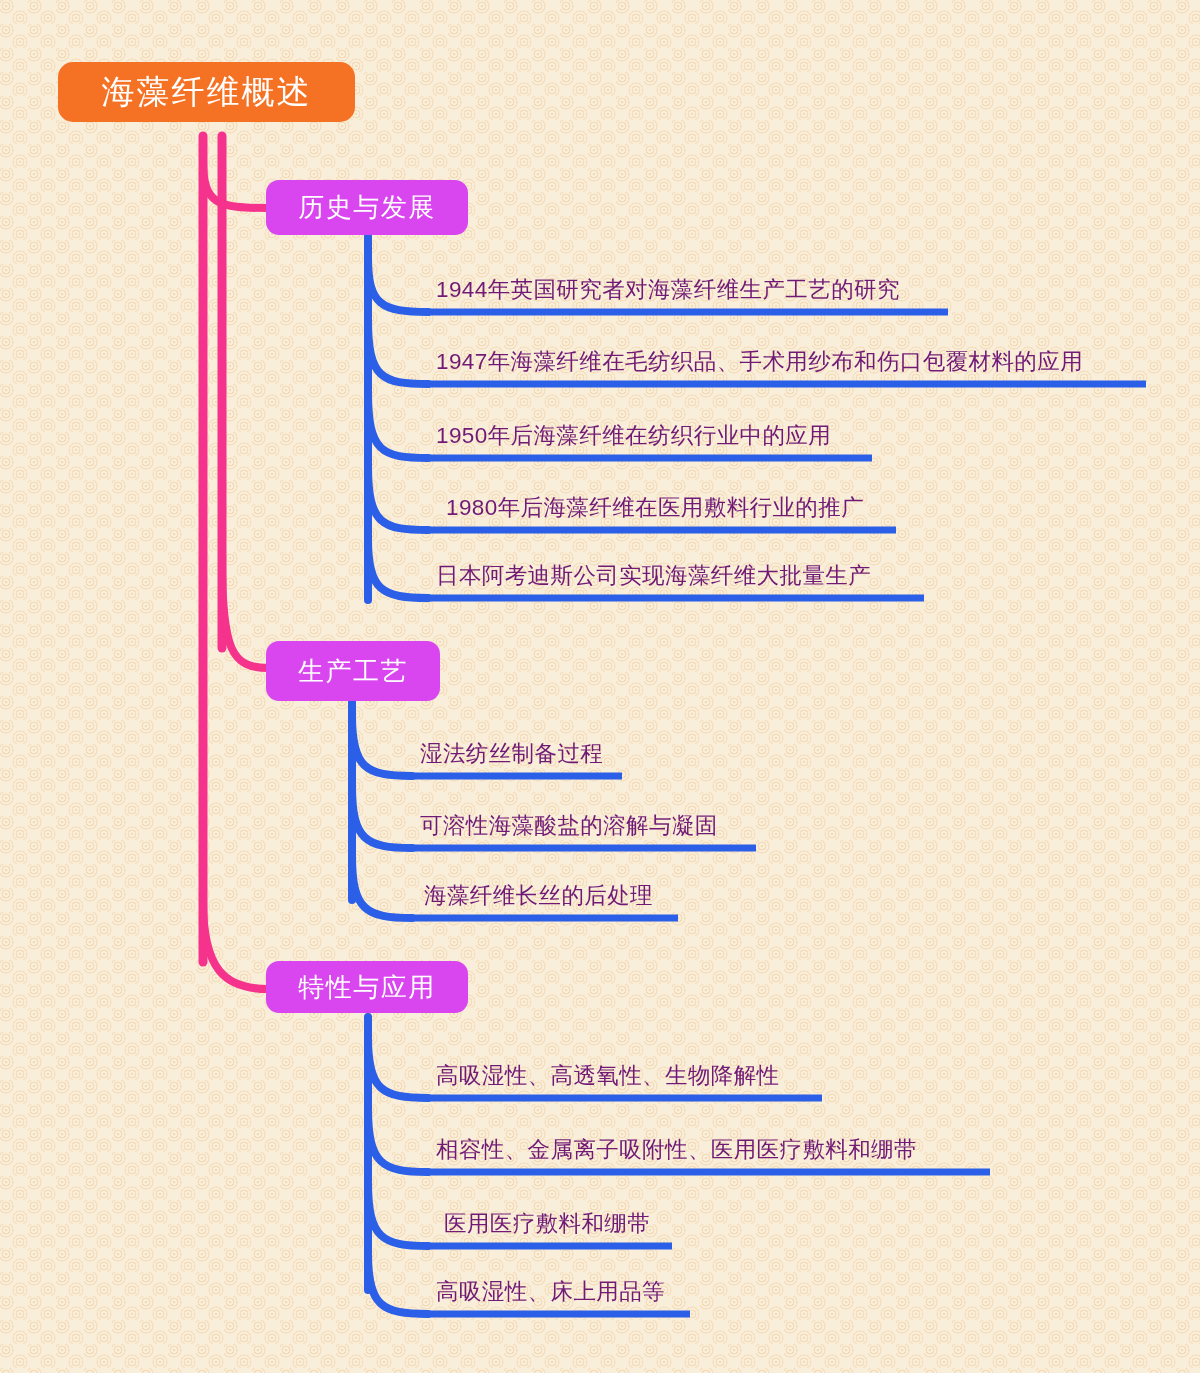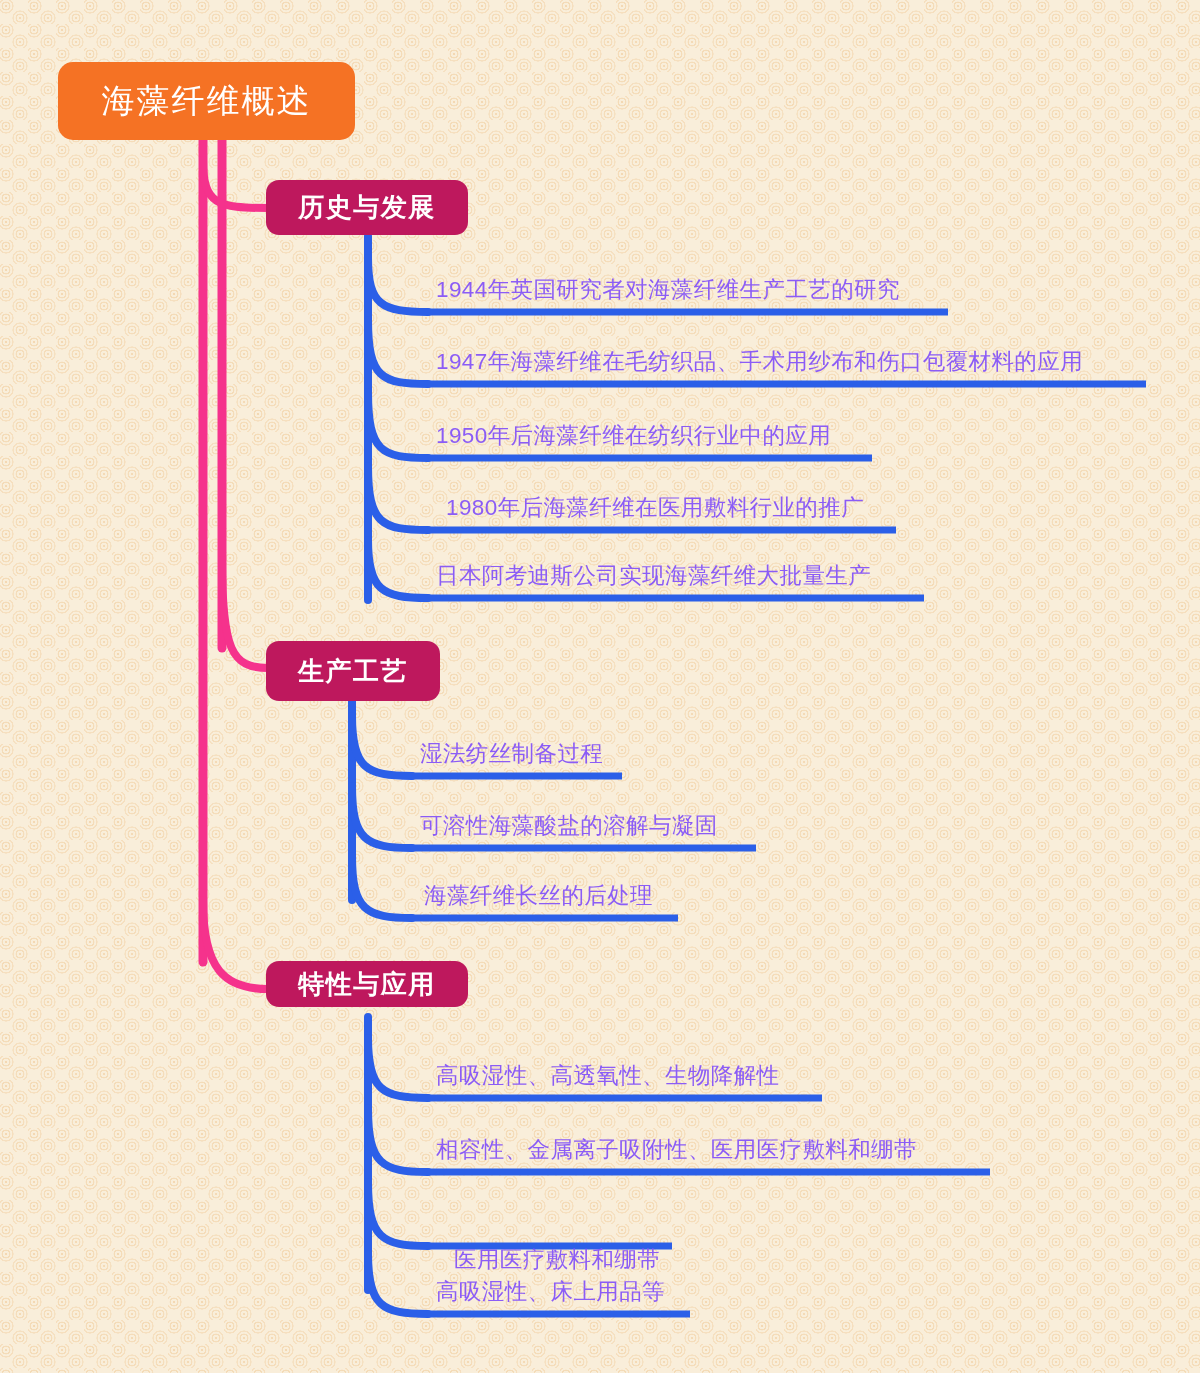--- a/index.html
+++ b/index.html
@@ -48,43 +48,42 @@
     align-items: center;
     justify-content: center;
     color: #ffffff;
     white-space: nowrap;
   }
 
   #root-node {
     left: 58px;
     top: 62px;
     width: 297px;
-    height: 78px;
+    height: 60px;
     background: #f57224;
     border-radius: 15px;
     font-size: 33px;
     letter-spacing: 2px;
   }
 
   .topic-node {
-    background: #be185d;
+    background: #d946ef;
     border-radius: 13px;
     font-size: 26px;
     letter-spacing: 1.5px;
-    font-weight: bold;
   }
 
   #topic-node-0 { left: 266px; top: 180px;  width: 202px; height: 55px; }
   #topic-node-1 { left: 266px; top: 641px;  width: 174px; height: 60px; }
-  #topic-node-2 { left: 266px; top: 961px;  width: 202px; height: 46px; }
+  #topic-node-2 { left: 266px; top: 961px;  width: 202px; height: 52px; }
 
   .leaf {
     position: absolute;
     z-index: 3;
-    color: #8b5cf6;
+    color: #701a75;
     font-size: 22.5px;
     white-space: nowrap;
     letter-spacing: 0.4px;
     line-height: 1;
   }
 </style>
 </head>
 <body>
 
 <div id="bg-texture"></div>
@@ -172,14 +171,14 @@
 <div class="leaf" style="left:436px; top:425px;">1950年后海藻纤维在纺织行业中的应用</div>
 <div class="leaf" style="left:436px; top:497px;margin-left:10px;">1980年后海藻纤维在医用敷料行业的推广</div>
 <div class="leaf" style="left:436px; top:565px;">日本阿考迪斯公司实现海藻纤维大批量生产</div>
 
 <div class="leaf" style="left:420px; top:743px;">湿法纺丝制备过程</div>
 <div class="leaf" style="left:420px; top:815px;">可溶性海藻酸盐的溶解与凝固</div>
 <div class="leaf" style="left:424px; top:885px;text-align:right;">海藻纤维长丝的后处理</div>
 
 <div class="leaf" style="left:436px; top:1065px;">高吸湿性、高透氧性、生物降解性</div>
 <div class="leaf" style="left:436px; top:1139px;">相容性、金属离子吸附性、医用医疗敷料和绷带</div>
-<div class="leaf" style="left:454px; top:1213px;margin-top:36px;">医用医疗敷料和绷带</div>
+<div class="leaf" style="left:444px; top:1213px;">医用医疗敷料和绷带</div>
 <div class="leaf" style="left:436px; top:1281px;">高吸湿性、床上用品等</div>
 
 </body></html>

